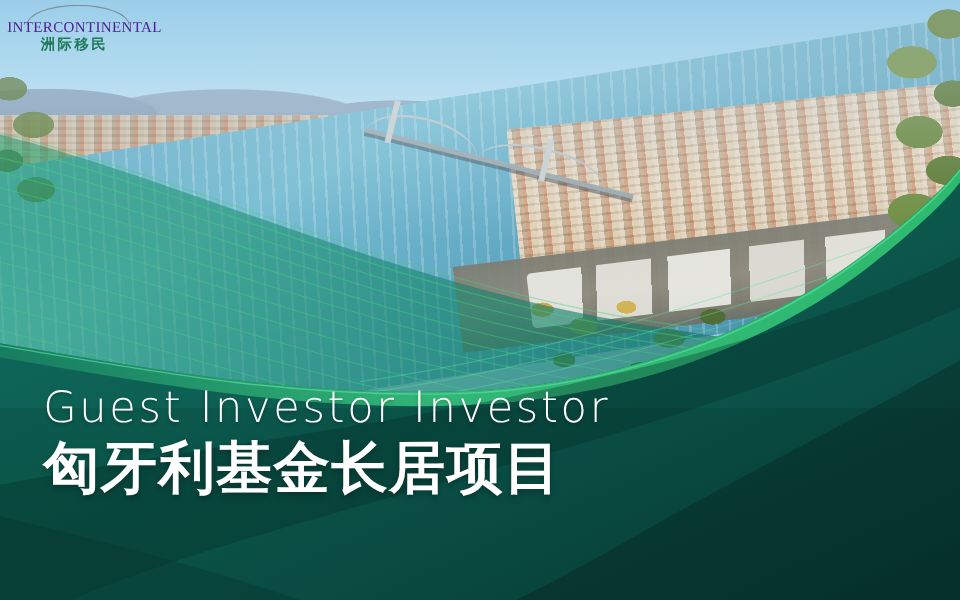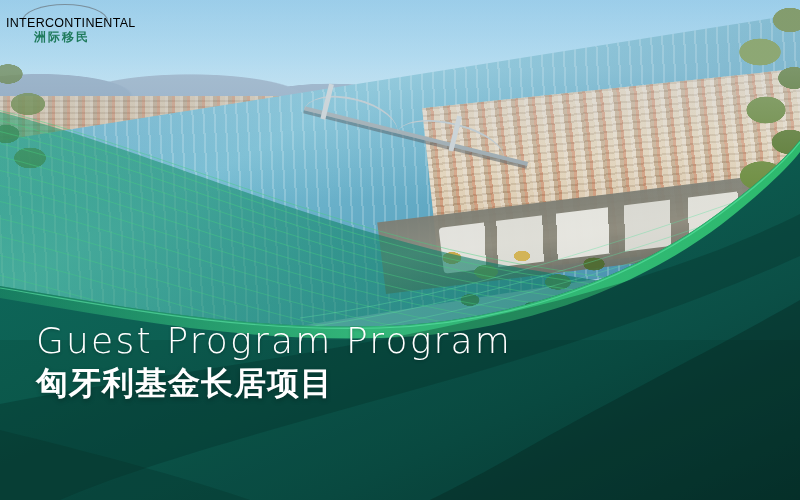--- a/index.html
+++ b/index.html
@@ -278,22 +278,22 @@
     border: 1.6px solid rgba(120,140,152,.95);
     border-bottom: none;
     border-radius: 50% 50% 0 0 / 100% 100% 0 0;
   }
   .logo-word {
     position: absolute; left: 0; top: 12px;
     width: 112px;
     text-align: center;
     font-size: 12.5px;
     letter-spacing: .3px;
-    color: #000000;
-    font-family: Liberation Sans, sans-serif;
+    color: #4c1d95;
+    font-family: Liberation Serif, serif;
     white-space: nowrap;
   }
   .logo-cn {
     position: absolute; left: 0; top: 25px;
     width: 112px;
     text-align: center;
     font-size: 12px;
     letter-spacing: 2px;
     color: #1f7a5c;
     font-family: "DejaVu Sans", sans-serif;
@@ -312,21 +312,21 @@
     font-weight: 300;
     color: #ffffff;
     letter-spacing: 2.2px;
     line-height: 1.05;
     font-family: "DejaVu Sans", sans-serif;
     text-shadow: 0 1px 3px rgba(0,0,0,.25);
     white-space: nowrap;
   }
   .title-cn {
     margin-top: 6px;
-    font-size: 32px;
+    font-size: 47px;
     font-weight: 700;
     color: #ffffff;
     letter-spacing: 1px;
     line-height: 1.08;
     font-family: "DejaVu Sans", sans-serif;
     text-shadow: 0 2px 5px rgba(0,0,0,.28);
     white-space: nowrap;
   }
 </style>
 </head>
@@ -447,17 +447,17 @@
     </svg>
   </div>
 
   <div class="logo">
     <div class="logo-arc"></div>
     <div class="logo-word">INTERCONTINENTAL</div>
     <div class="logo-cn">洲际移民</div>
   </div>
 
   <div class="title-block">
-    <div class="title-en">Guest Program Program</div>
+    <div class="title-en">Guest Investor Investor</div>
     <div class="title-cn">匈牙利基金长居项目</div>
   </div>
 
 </div>
 
 </body></html>

